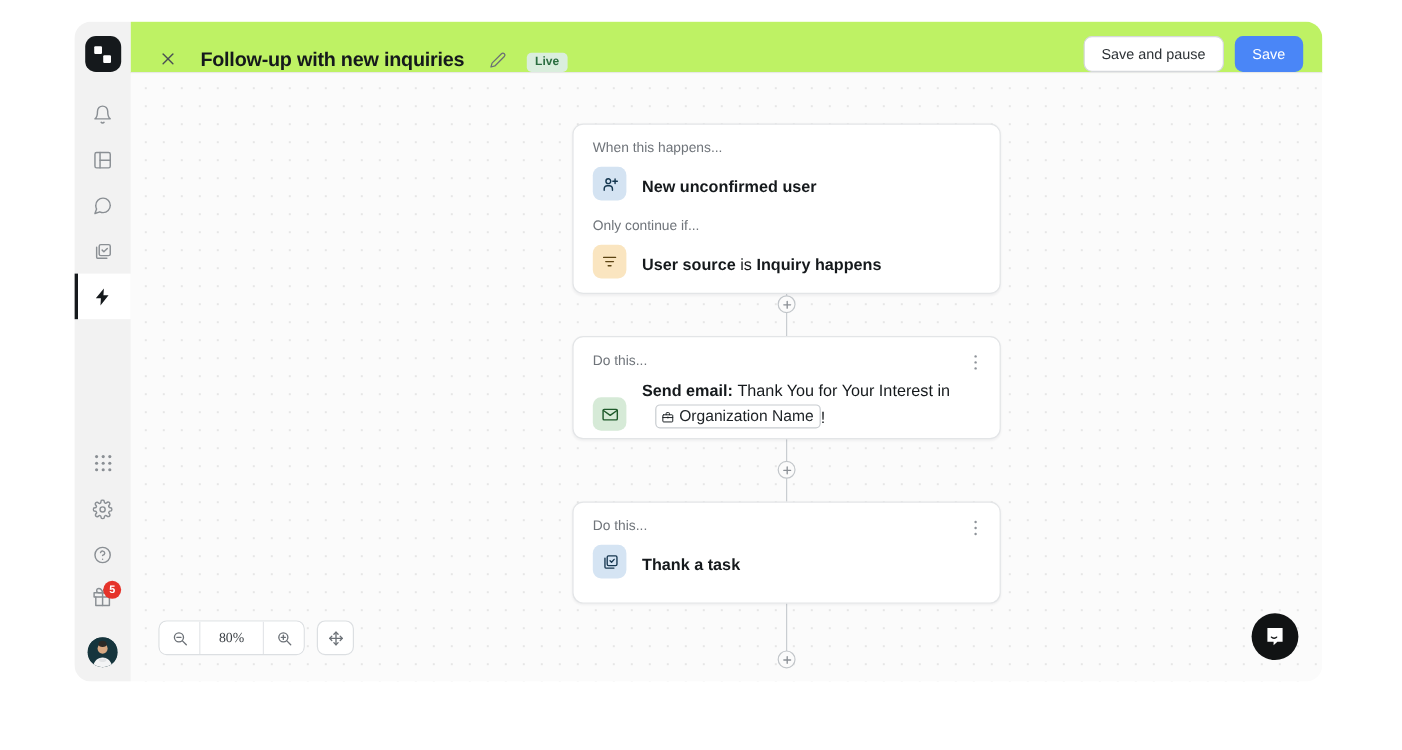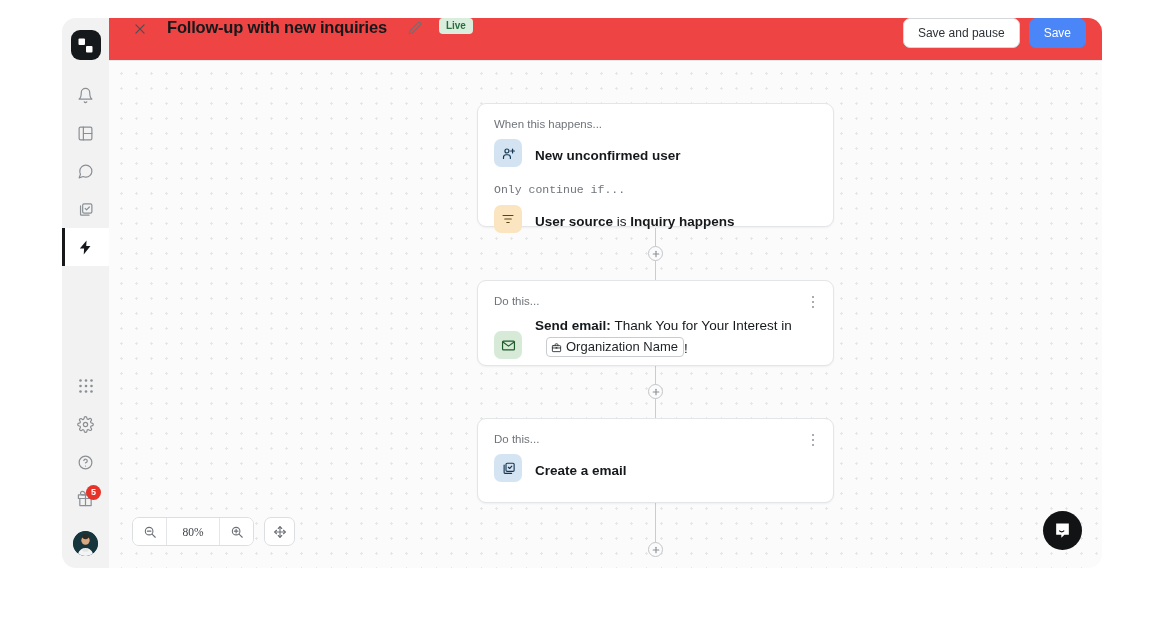--- a/index.html
+++ b/index.html
@@ -91,23 +91,23 @@
     min-width: 0;
     position: relative;
   }
 
   
   .header {
     height: 43px;
     flex: 0 0 43px;
     border-bottom: 1px solid #e8e8e8;
     display: flex;
-    align-items: flex-start;
+    align-items: flex-end;
     padding: 0 16px 0 20px;
-    background: #ef4444;
+    background: #bef264;
     gap: 0;
   }
   .close-btn {
     width: 22px; height: 22px;
     display: flex; align-items: center; justify-content: center;
     cursor: pointer; color: #4a4f54;
     flex: 0 0 auto;
   }
   .title {
     font-size: 16.5px;
@@ -444,36 +444,36 @@
       <button class="btn btn-primary">Save</button>
     </div>
 
     <div class="canvas">
       <div class="flow">
 
         <div class="connector" style="left:546px; top:167px; height:52px;"></div>
         <div class="connector" style="left:546px; top:305px; height:52px;"></div>
         <div class="connector" style="left:546px; top:442px; height:47px;"></div>
 
-        <div class="node node-pad" style="left:368px; top:42px; width:357px; height:124px;">
+        <div class="node node-pad" style="left:368px; top:42px; width:357px; height:142px;">
           <div class="node-label">When this happens...</div>
           <div class="node-row">
             <div class="badge-icon badge-blue">
               <svg width="15" height="15" viewBox="0 0 24 24" fill="none" stroke="currentColor" stroke-width="1.9" stroke-linecap="round" stroke-linejoin="round">
                 <path d="M15 20v-2a4 4 0 0 0-4-4H8a4 4 0 0 0-4 4v2"></path>
                 <circle cx="9.5" cy="8" r="3.2"></circle>
                 <line x1="18.5" y1="5" x2="18.5" y2="11"></line>
                 <line x1="21.5" y1="8" x2="15.5" y2="8"></line>
               </svg>
             </div>
             <div class="node-text">
               <b>New unconfirmed user</b>
             </div>
           </div>
-          <div class="node-label" style="margin-top:16px;font-family:Liberation Mono, monospace;">Only continue if...</div>
+          <div class="node-label" style="margin-top:16px;">Only continue if...</div>
           <div class="node-row">
             <div class="badge-icon badge-amber">
               <svg width="14" height="14" viewBox="0 0 24 24" fill="none" stroke="currentColor" stroke-width="2" stroke-linecap="round">
                 <line x1="3.5" y1="6" x2="20.5" y2="6"></line>
                 <line x1="6.5" y1="12" x2="17.5" y2="12"></line>
                 <line x1="10" y1="18" x2="14" y2="18"></line>
               </svg>
             </div>
             <div class="node-text">
               <b>User source</b><span class="plain">&nbsp;</span><span class="plain">is</span><span class="plain">&nbsp;</span><b>Inquiry happens</b>
@@ -533,21 +533,21 @@
           <div class="node-label">Do this...</div>
           <div class="node-row">
             <div class="badge-icon badge-lightblue">
               <svg width="15" height="15" viewBox="0 0 24 24" fill="none" stroke="currentColor" stroke-width="1.8" stroke-linecap="round" stroke-linejoin="round">
                 <rect x="8" y="3.5" width="13" height="13" rx="1.8"></rect>
                 <polyline points="11.8,10 13.8,12 17.3,8.2"></polyline>
                 <path d="M5 6.5v12a1.3 1.3 0 0 0 1.3 1.3H17"></path>
               </svg>
             </div>
             <div class="node-text">
-              <b>Create a email</b>
+              <b>Thank a task</b>
             </div>
           </div>
         </div>
 
         <div class="plus-node" style="left:539px; top:481px;">
           <svg width="8" height="8" viewBox="0 0 10 10" stroke="currentColor" stroke-width="1.4" stroke-linecap="round">
             <line x1="5" y1="1.5" x2="5" y2="8.5"></line>
               <line x1="1.5" y1="5" x2="8.5" y2="5"></line>
           </svg>
         </div>

